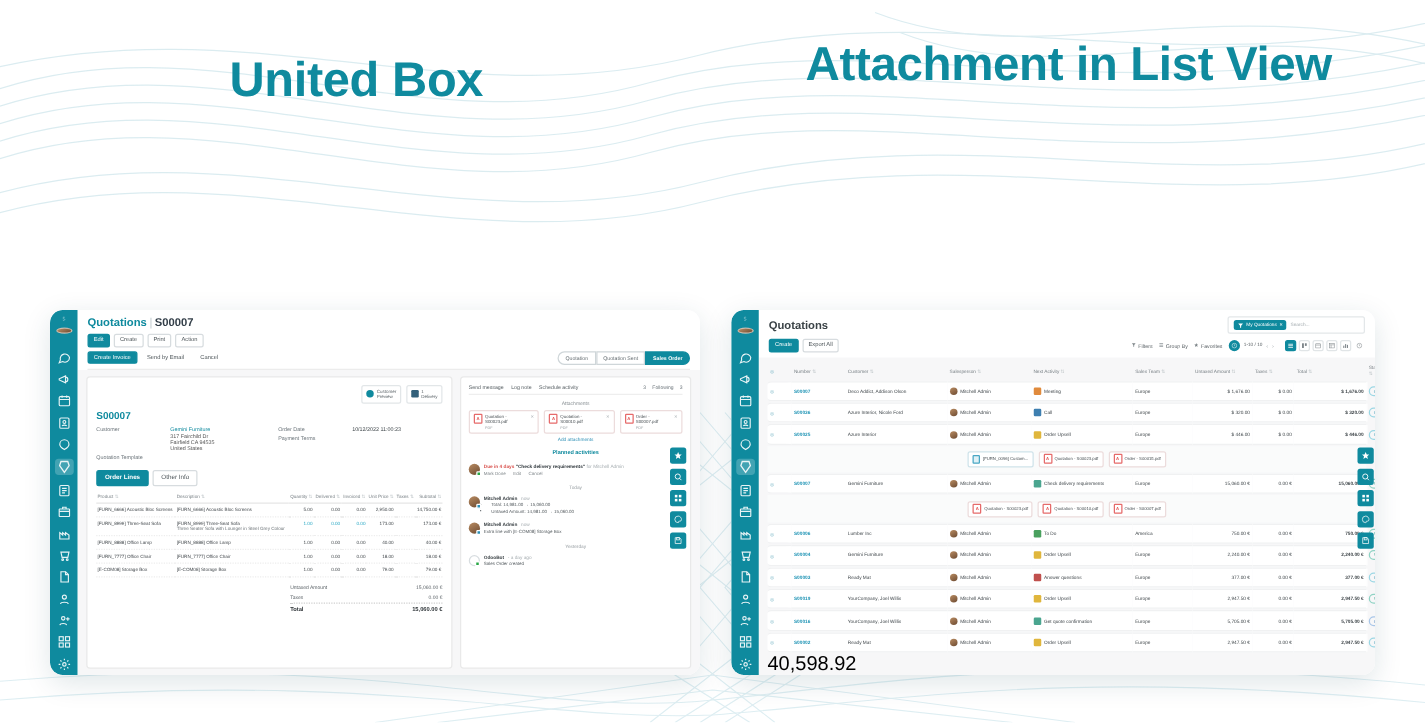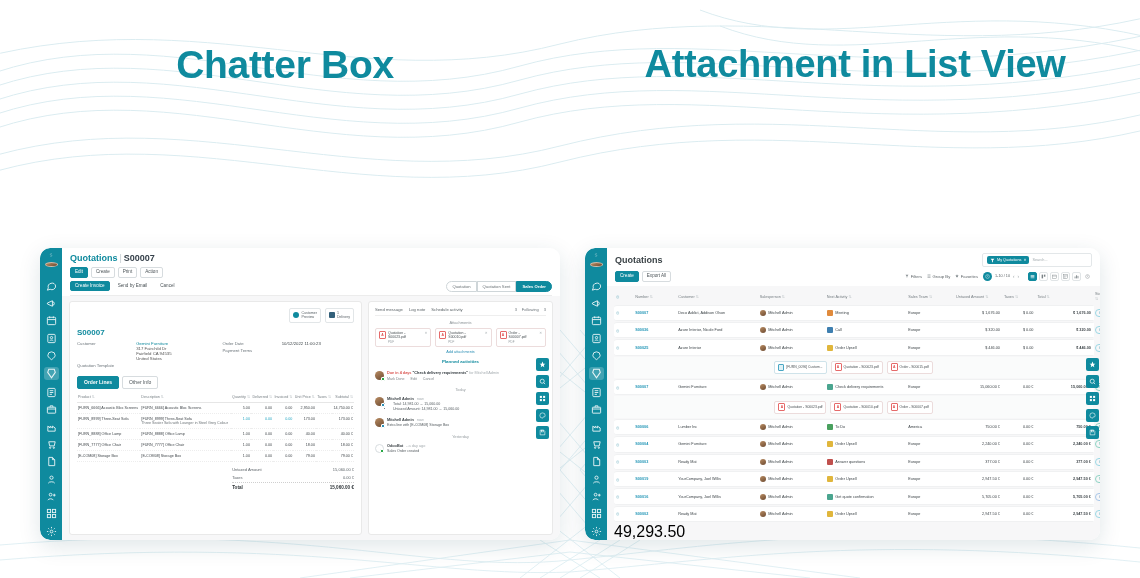--- a/index.html
+++ b/index.html
@@ -11,21 +11,21 @@
   .page { position: relative; width: 1140px; height: 578px; background:#fff; }
 
   
   .bg-waves { position:absolute; inset:0; z-index:0; pointer-events:none; }
 
   
   .headlines { position:absolute; top:0; left:0; width:1140px; height:215px; z-index:2;
                display:flex; }
   .hcol { flex:1; display:flex; flex-direction:column; align-items:center; }
   .hcol.left { padding-top:45px; }
-  .hcol.right { padding-top:45px; }
+  .hcol.right { padding-top:33px; }
   .h-title { font-size:39px; font-weight:bold; color:#0f8a9e; letter-spacing:-0.3px;
              line-height:1.05; white-space:nowrap; }
   .h-title.big { font-size:38px; }
   .h-sub { margin-top:14px; font-size:18.5px; color:#2b2b2b; line-height:1.55;
            text-align:center; }
 
   
   .mock { position:absolute; background:#fff; border-radius:10px;
           box-shadow:0 6px 22px rgba(10,60,80,.13); overflow:hidden; z-index:3; }
   .mock-left  { left:40px;  top:248px; width:520px; height:292px; }
@@ -235,21 +235,21 @@
       <path d="M620,340 L520,420 L620,500 L520,578"></path>
       <path d="M0,545 C300,520 430,575 570,560 C720,545 860,520 1140,548"></path>
       <path d="M0,560 C300,535 430,578 570,572 C720,560 860,534 1140,562"></path>
       <path d="M300,578 L570,540 L860,578"></path>
       <path d="M350,578 L570,552 L810,578"></path>
     </g>
   </svg>
 
   <div class="headlines">
     <div class="hcol left">
-      <div class="h-title">Chatter Box</div>
+      <div class="h-title">United Box</div>
     </div>
     <div class="hcol right">
       <div class="h-title big">Attachment in List View</div>
     </div>
   </div>
 
   <div class="mock mock-left">
     <div class="mock-inner">
 
       <div class="sidebar">
@@ -1069,21 +1069,21 @@
     <td><span class="badge-pill q">Quotation</span></td>
   </tr>
               </tbody>
           </table>
           <div id="lv-foot">
               <div style="width:4%"></div>
               <div style="width:9%"></div>
               <div style="width:17%"></div>
               <div style="width:14%"></div>
               <div style="width:17%"></div>
-   <div class="cell" style="width:10%">49,293.50</div>
+   <div class="cell" style="width:10%">40,598.92</div>
 
    <div style="width:12%"></div>
             </div>
         </div>
       </div>
     </div>
   </div>
 
   <div class="rail left-rail">
     <div class="rbtn">

